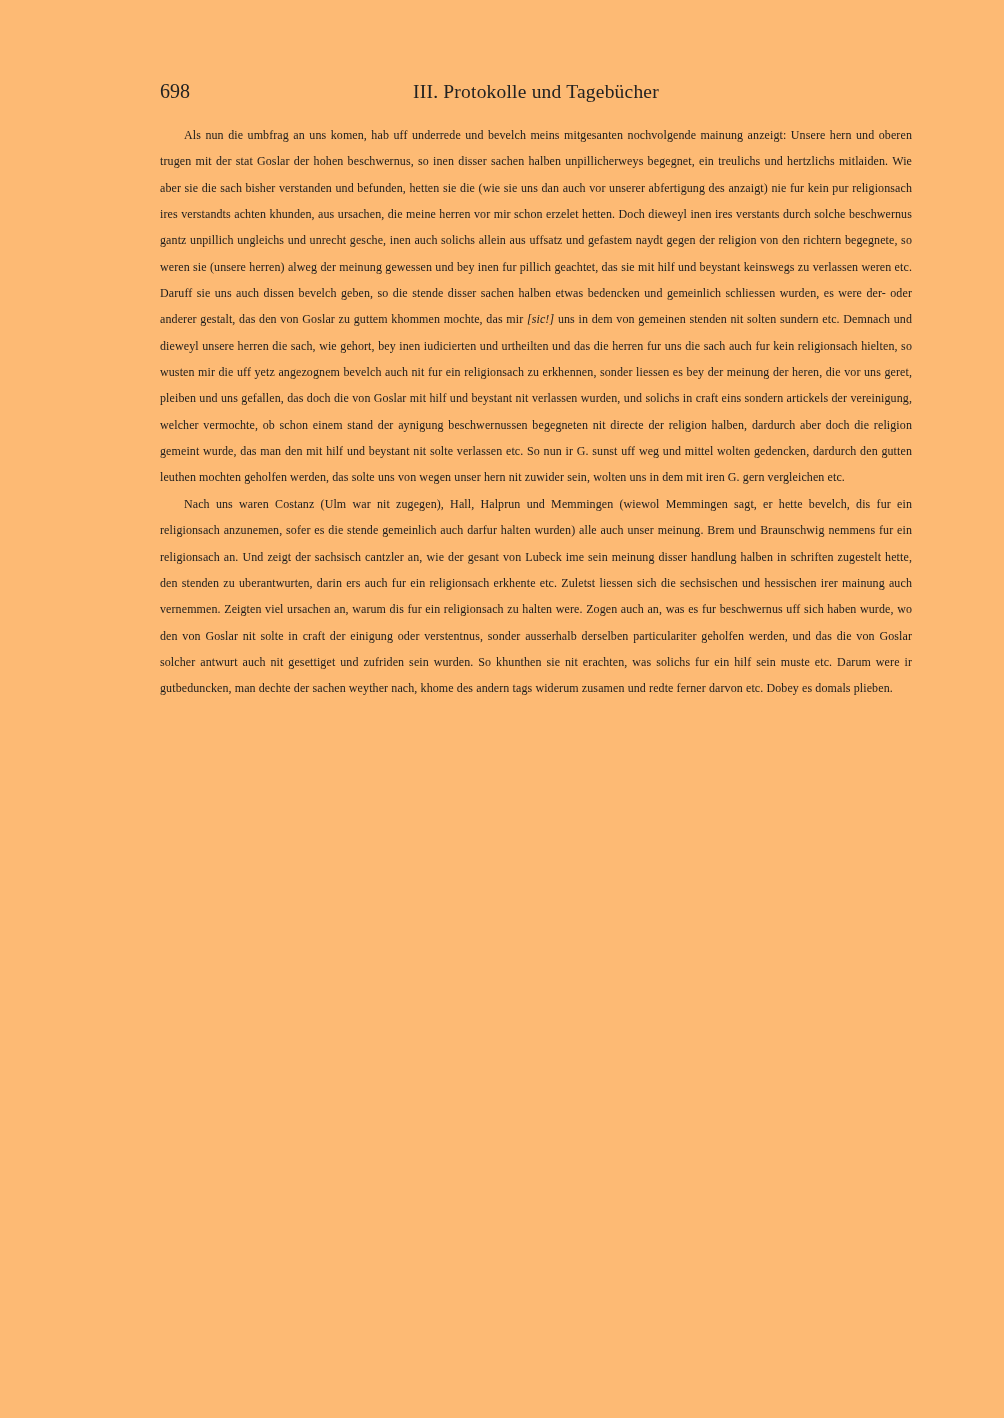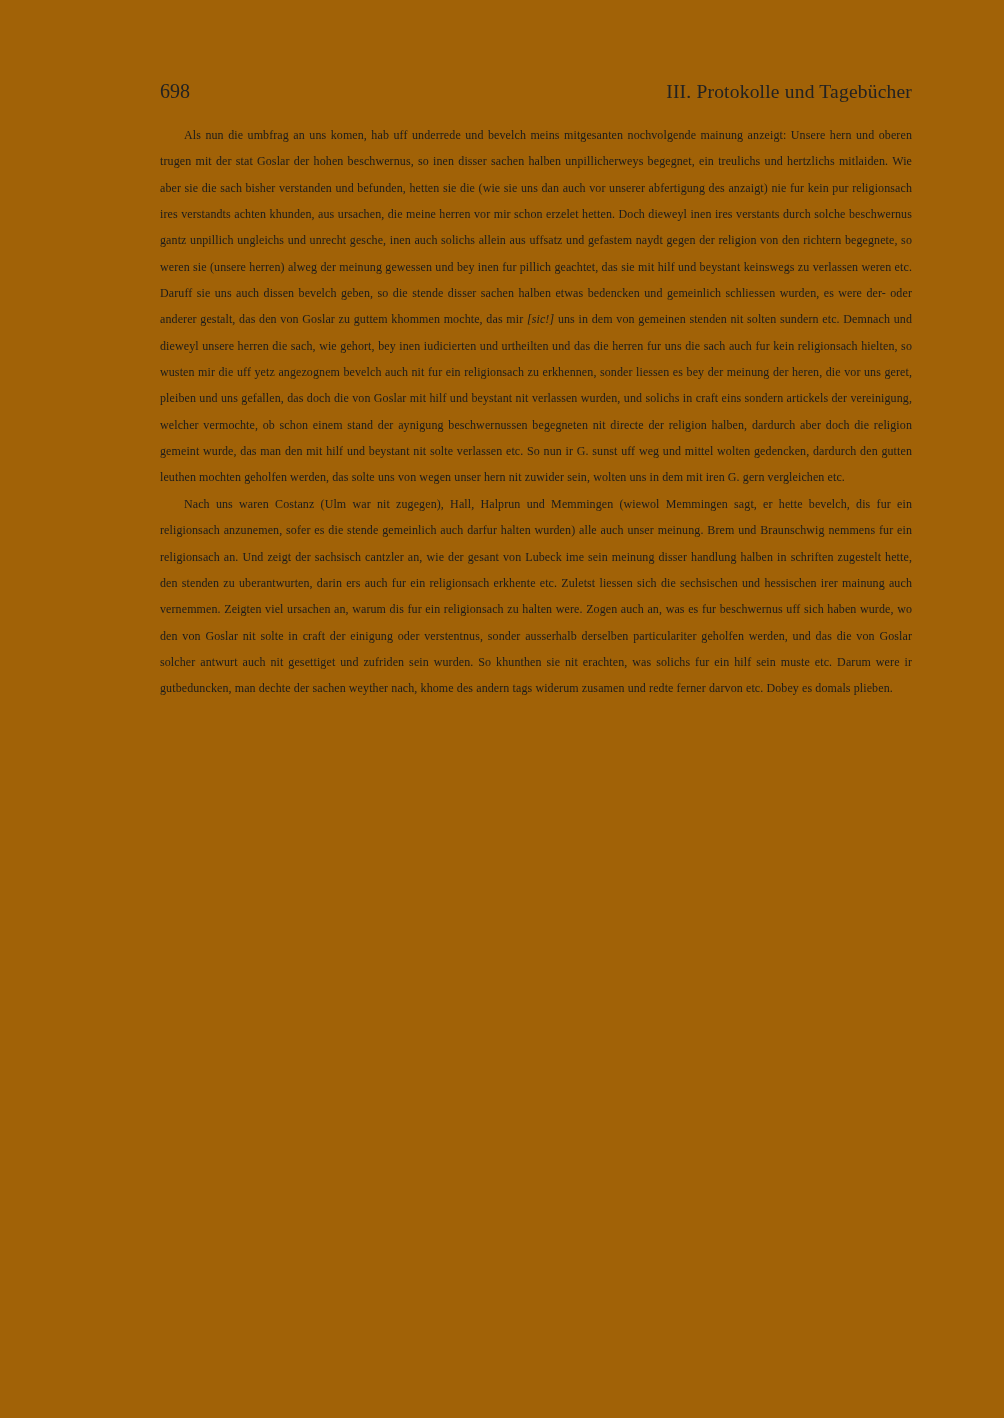--- a/index.html
+++ b/index.html
@@ -5,21 +5,21 @@
   html, body {
     margin: 0;
     padding: 0;
     background: #e9e9e9;
   }
   .page {
     position: relative;
     width: 1004px;
     height: 1418px;
     margin: 0 auto;
-    background: #a16207;
+    background: #fdba74;
     box-sizing: border-box;
     padding: 80px 92px 40px 160px;
     color: #1b1b1b;
     font-family: "Liberation Serif", "DejaVu Serif", serif;
     overflow: hidden;
   }
   .page-header {
     position: relative;
     font-size: 19.5px;
     line-height: 23px;
@@ -27,21 +27,21 @@
     color: #222;
   }
   .page-number {
     position: absolute;
     left: 0;
     top: 0;
     font-size: 20px;
   }
   .running-head {
     display: block;
-    text-align: right;
+    text-align: center;
     letter-spacing: 0.2px;
   }
   .page-body {
     font-size: 12px;
     line-height: 26.35px;
     text-align: justify;
     letter-spacing: 0.1px;
   }
   .para {
     margin: 0;

